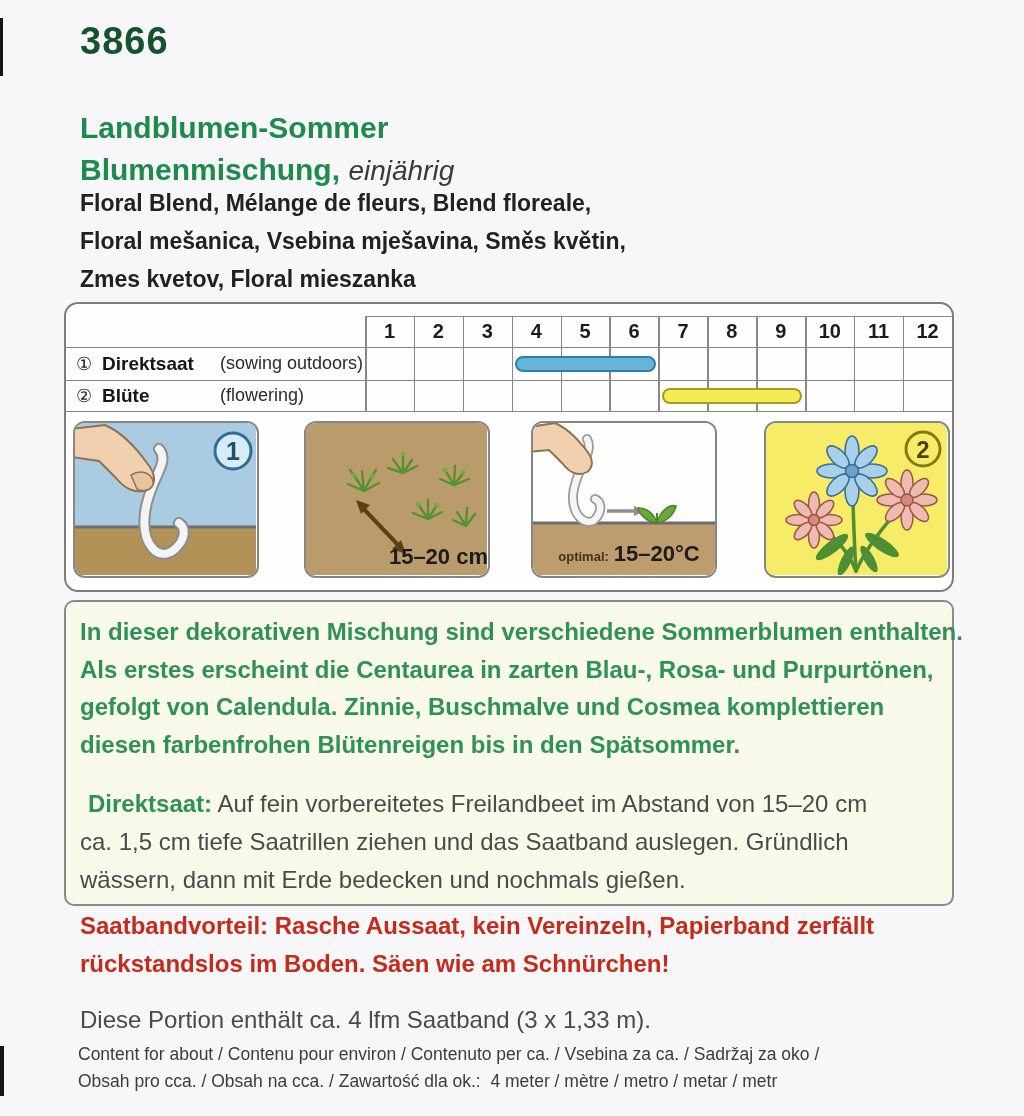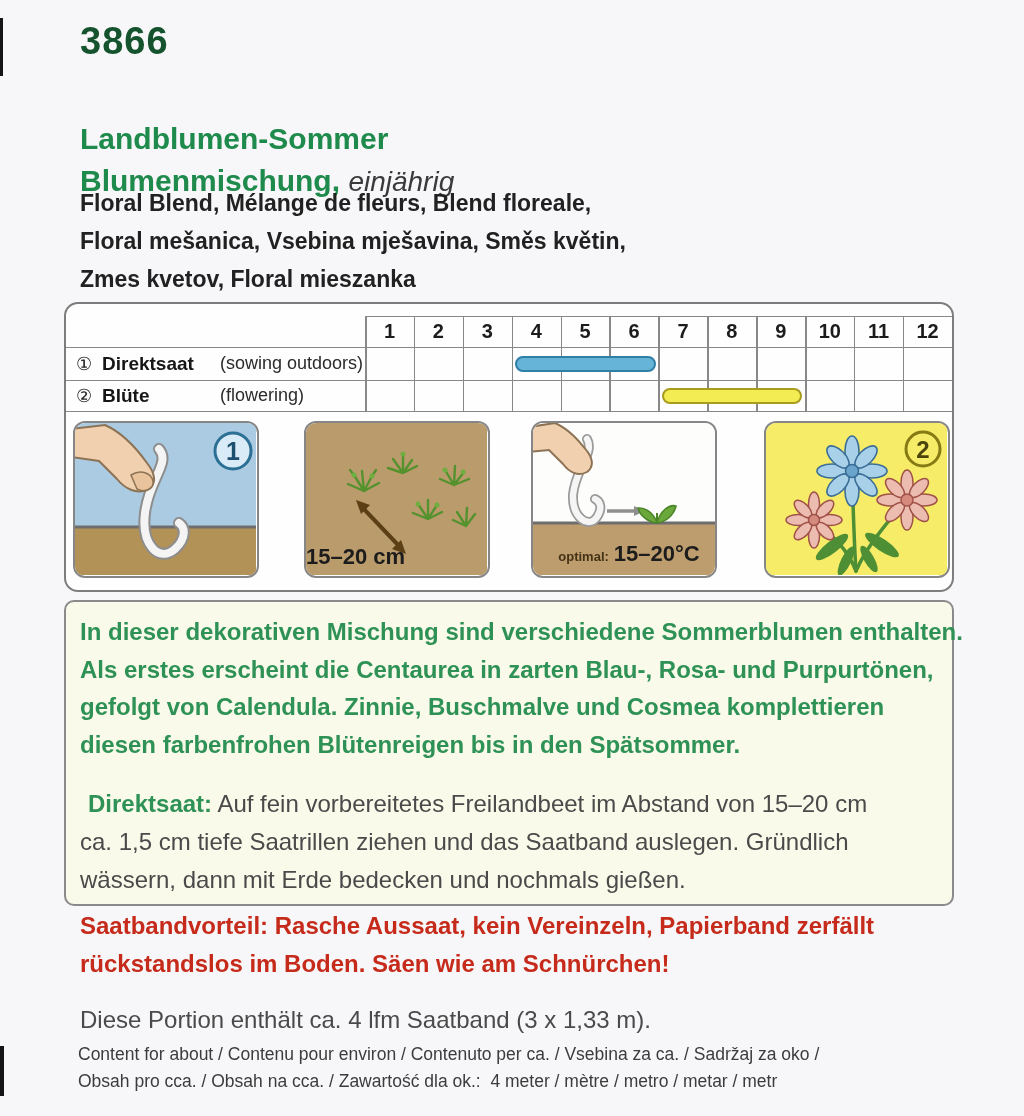--- a/index.html
+++ b/index.html
@@ -12,21 +12,21 @@
     color:#1d1d1d;
   }
   .artifact { position:absolute; background:#151515; }
   #artifact-top { left:0; top:18px; width:3px; height:58px; }
   #artifact-bottom { left:0; top:1046px; width:4px; height:50px; }
 
   #article-number {
     position:absolute; left:80px; top:20px;
     font-size:38px; font-weight:bold; color:#14532d; letter-spacing:1px;
   }
-  #title-block { position:absolute; left:80px; top:120px; line-height:37px; }
+  #title-block { position:absolute; left:80px; top:109px; line-height:37px; }
   .title-main { font-size:30px; font-weight:bold; color:#1e8a4c; }
   .title-sep  { font-size:30px; font-weight:bold; color:#1e8a4c; }
   .title-italic { font-size:28px; font-style:italic; font-weight:normal; color:#3a3a3a; }
   #subtitle-block { position:absolute; left:80px; top:184px; }
   .subtitle-line { font-size:23px; font-weight:bold; color:#212121; line-height:38px; white-space:nowrap; }
 
   
   #calbox {
     position:absolute; left:64px; top:302px; width:890px; height:290px;
     background:#fefefe; border:2.5px solid #7d7d7d; border-radius:14px;
@@ -50,21 +50,21 @@
     position:absolute; top:50%; transform:translateY(-50%);
     height:16px; border:2px solid; border-radius:9px; z-index:3;
   }
   .tile {
     position:absolute; top:117px; width:186px; height:157px;
     border:2.5px solid #868686; border-radius:12px; overflow:hidden; background:#fff;
   }
   #tile-1 { left:7px; } #tile-2 { left:238px; } #tile-3 { left:465px; } #tile-4 { left:698px; }
   .tile svg { display:block; }
   .tile-caption {
-    position:absolute; bottom:6px; left:0; width:100%; text-align:left;
+    position:absolute; bottom:6px; left:0; width:100%; text-align:right;
     font-size:22px; font-weight:bold; color:#1c1c1c;
   }
   #tile3-caption { text-align:center; padding-left:10px; bottom:9px; }
   #tile3-caption .small { font-size:13px; font-weight:bold; color:#443217; margin-right:5px; }
 
   
   #descbox {
     position:absolute; left:64px; top:600px; width:890px; height:306px;
     background:#f9fae9; border:2.5px solid #8a8a8a; border-radius:10px;
     padding:11px 14px;

